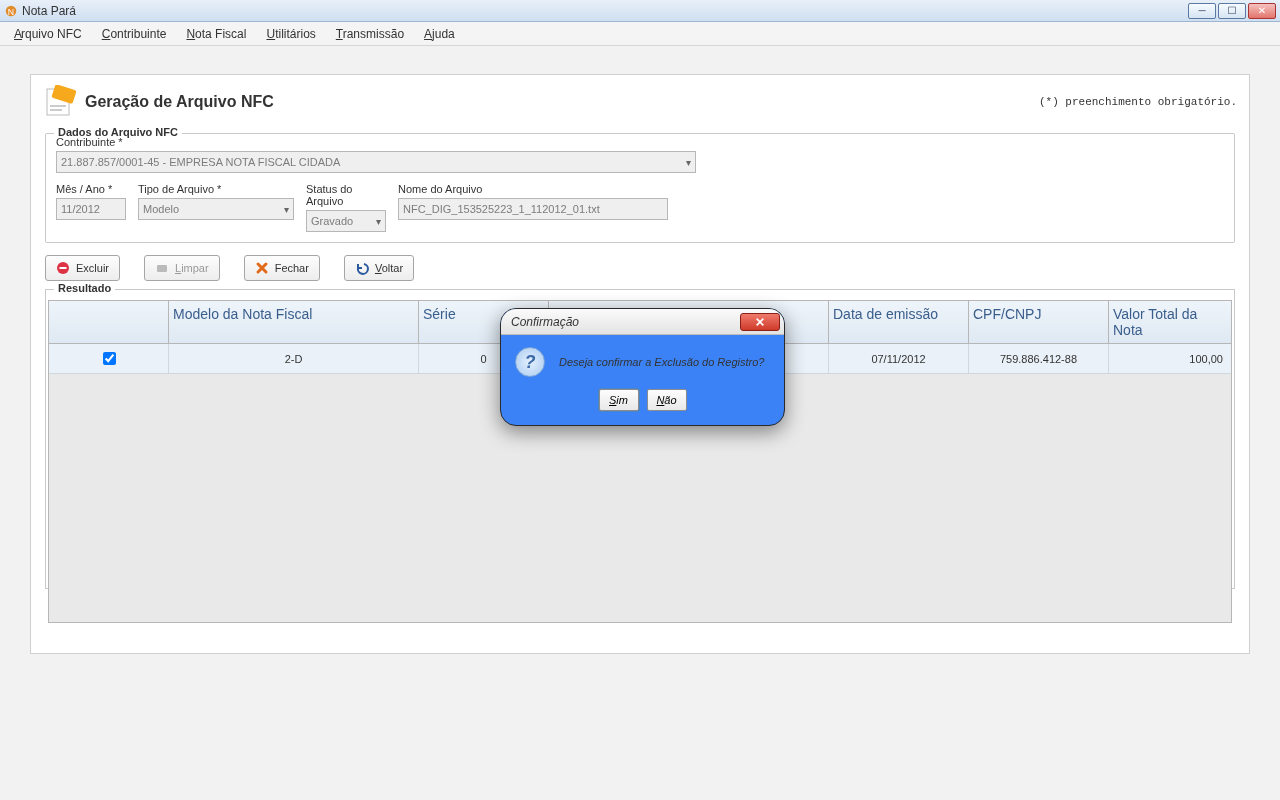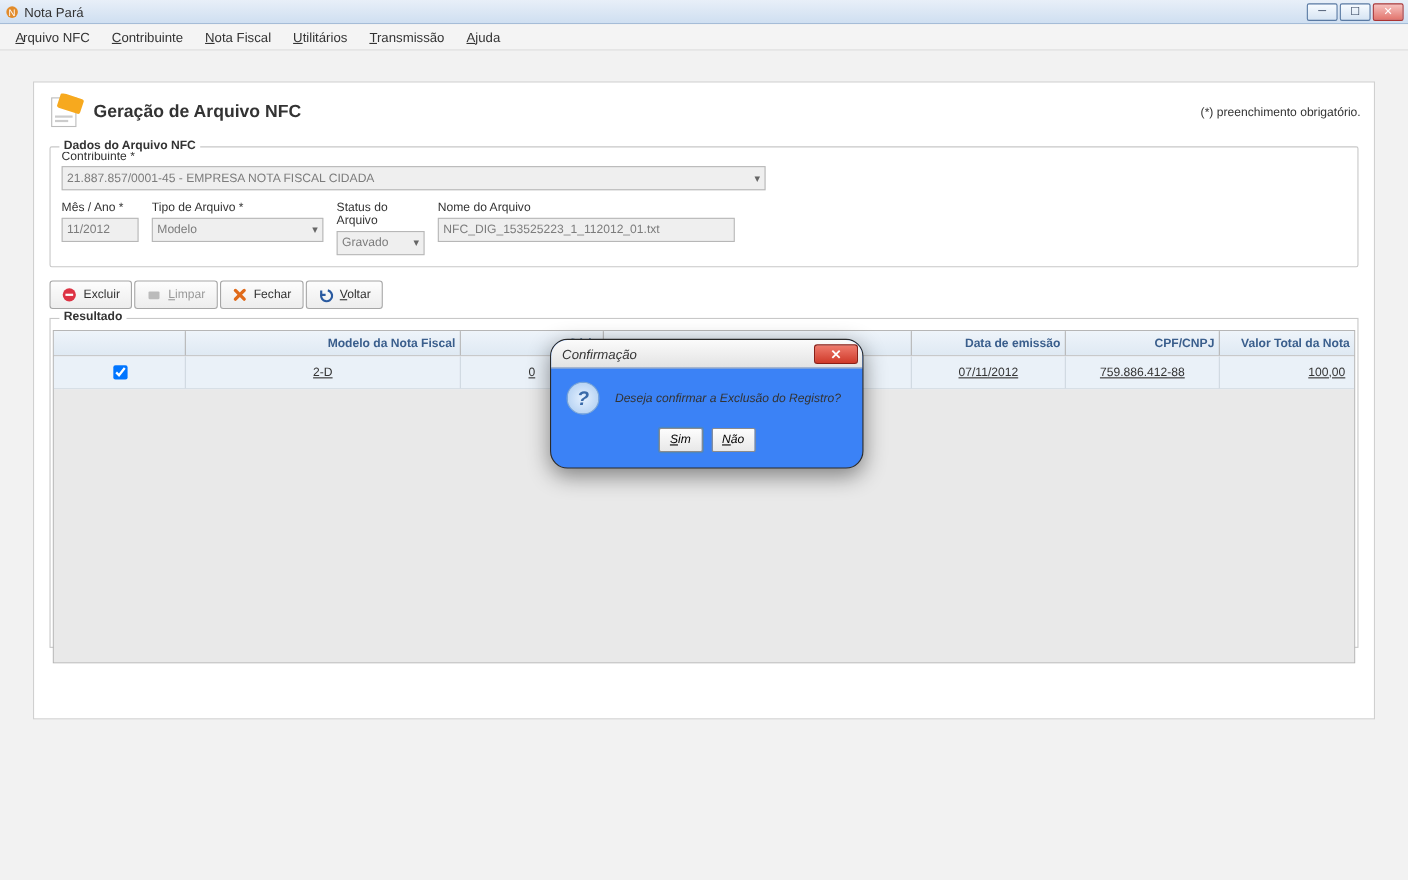--- a/index.html
+++ b/index.html
@@ -29,56 +29,56 @@
   }
   .menuitem u { text-decoration: underline; }
   .app-body { position:absolute; top:46px; left:0; right:0; bottom:0; background:#f2f2f2; }
   .panel {
     position:absolute; left:30px; top:28px; right:30px; height:580px;
     background:#fff; border:1px solid #d0d0d0;
   }
   .panel-header { display:flex; align-items:center; padding:10px 12px 14px; }
   .page-icon { width:34px; height:34px; margin-right:8px; }
   .page-title { font-size:16px; font-weight:bold; color:#333; flex:0 0 auto; }
-  .required-note { margin-left:auto; font-size:11px; color:#333; }
+  .required-note { margin-left:auto; font-size:11px; color:#333;font-family:Liberation Mono, monospace; }
   .fieldset {
     margin: 0 14px 10px; border:1px solid #c8c8c8; border-radius:2px; position:relative; padding:2px 10px 10px;
   }
   .fieldset > .legend {
     position:absolute; top:-8px; left:8px; background:#fff; padding:0 4px; font-size:11px; color:#333; font-weight:bold;
   }
   .form-row { display:flex; gap:12px; flex-wrap: wrap; }
   .form-col { display:flex; flex-direction:column; font-size:11px; color:#333; }
   .form-col label { margin-bottom:3px; }
   .ctl {
     height:22px; border:1px solid #b7b7b7; background:#fff; font-size:11px; padding:2px 4px; color:#555;
     display:flex; align-items:center; justify-content:space-between;
   }
   .ctl.disabled { background:#efefef; color:#7c7c7c; }
   .ctl .chev { color:#666; font-size:10px; margin-left:6px; }
-  .btnbar { display:flex; gap:2px; margin:12px 14px 8px;align-items:center; }
+  .btnbar { display:flex; gap:24px; margin:12px 14px 8px;align-items:center; }
   .abtn {
     height:26px; border:1px solid #a6a6a6; border-radius:3px; background:linear-gradient(#fdfdfd,#ededed);
     display:flex; align-items:center; gap:6px; padding:0 10px; font-size:11px; color:#333;
   }
   .abtn.disabled { color:#9a9a9a; }
   .abtn .ic { width:14px; height:14px; display:flex; align-items:center; justify-content:center; }
   .result-fieldset { margin:4px 14px 14px; border:1px solid #c8c8c8; position:relative; padding:10px 2px 2px; height:300px; }
   .result-fieldset .legend { position:absolute; top:-8px; left:8px; background:#fff; padding:0 4px; font-size:11px; font-weight:bold; color:#333; }
   .grid { border:1px solid #b6b6b6; }
   .grid-head { display:flex; background:linear-gradient(#eef4fa,#dfe9f3); border-bottom:1px solid #b6b6b6; }
   .gh {
-    font-size:11px; font-weight:bold; color:#3a5e8c; text-align:right; padding:5px 4px;
+    font-size:14px; font-weight:normal; color:#3a5e8c; text-align:left; padding:5px 4px;
     border-right:1px solid #b6b6b6;
   }
   .gh:last-child { border-right:none; }
   .grid-row { display:flex; background:#eaf1f8; border-bottom:1px solid #cfd7df; }
   .gc {
     font-size:11px; color:#333; text-align:center; padding:5px 4px; border-right:1px solid #cfd7df;
-    display:flex; align-items:center; justify-content:center;text-decoration:underline;
+    display:flex; align-items:center; justify-content:center;
   }
   .gc:last-child { border-right:none; }
   .gc.right { justify-content:flex-end; padding-right:8px; }
   .grid-body-fill { height:248px; background:#e9e9e9; }
   .col-check{width:120px}.col-modelo{width:250px}.col-serie{width:130px}.col-mid{width:280px}.col-data{width:140px}.col-cpf{width:140px}.col-valor{width:140px; flex:1}
   
   .dialog {
     position:absolute; left:500px; top:308px; width:285px;
     border:1px solid #2a2a2a; border-radius:16px; box-shadow:0 6px 20px rgba(0,0,0,.45);
     background:#3b82f6; z-index:50; overflow:hidden;font-style:italic;

